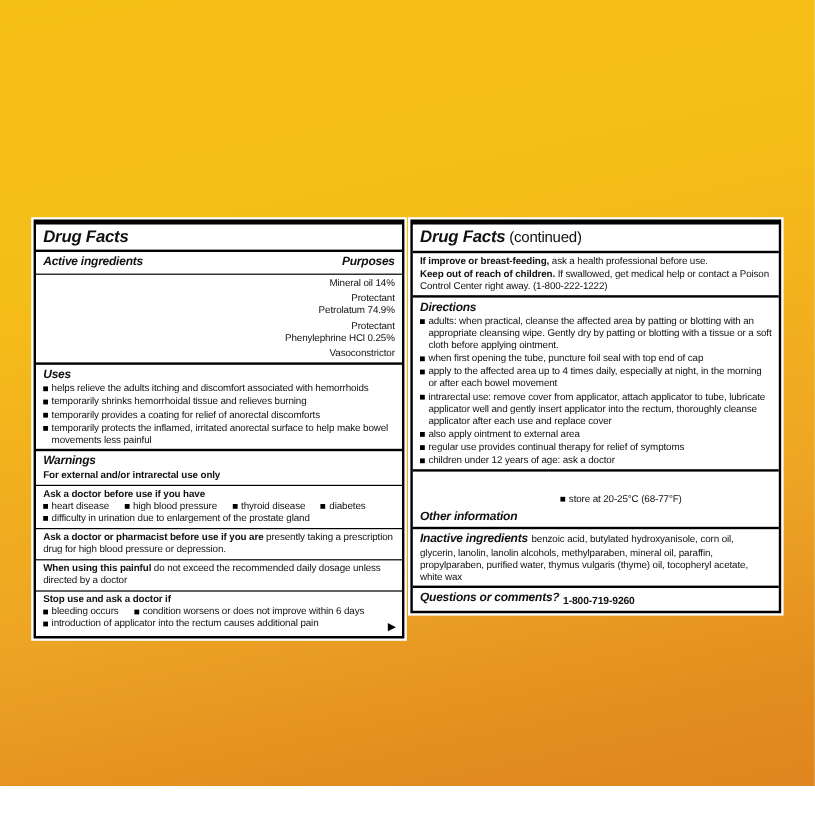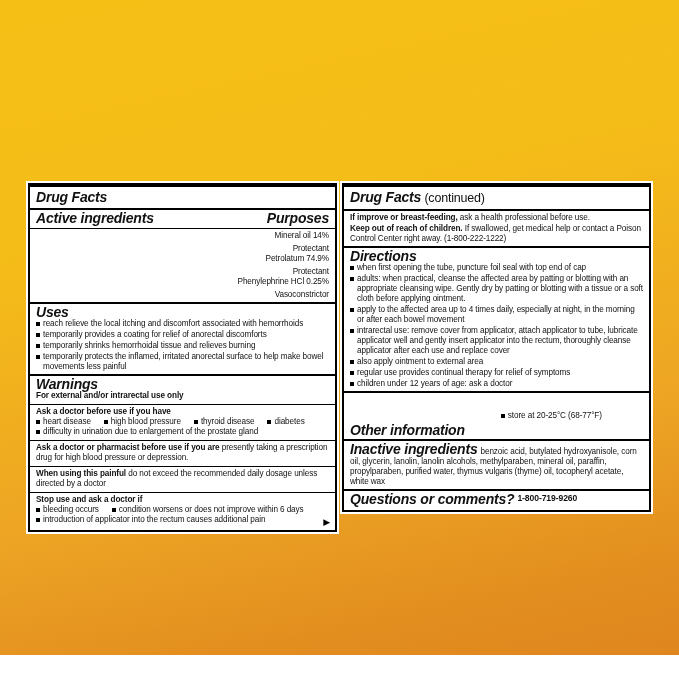--- a/index.html
+++ b/index.html
@@ -9,34 +9,34 @@
   .label-row{position:absolute;left:28px;top:183px;width:623px;display:flex;gap:5px;align-items:flex-start;}
   .panel{flex:1;background:#fff;border:2px solid #000;border-top-width:4px;
     box-shadow:0 0 0 2px #ffffff;padding:2px 6px 4px 6px;position:relative;
     color:#111;font-size:8.2px;line-height:10px;letter-spacing:-0.1px;}
   .panel-left{min-height:301px;}
   .panel-right{min-height:295px;}
   .title{font-size:14px;line-height:17px;font-weight:bold;font-style:italic;letter-spacing:-0.2px;}
   .title .suffix{font-weight:normal;font-style:normal;font-size:12.5px;}
   .rule-heavy{border:0;border-top:2.5px solid #000;margin:2px -6px 2px -6px;}
   .rule-thin{border:0;border-top:1px solid #000;margin:2.5px -6px 2.5px -6px;}
-  .sec-head{font-size:14px;line-height:13px;font-weight:bold;font-style:italic;letter-spacing:-0.2px;}
+  .sec-head{font-size:10px;line-height:13px;font-weight:bold;font-style:italic;letter-spacing:-0.2px;}
   .ing-head-row{display:flex;justify-content:space-between;align-items:baseline;}
   .ing-rows{margin-top:1px;}
   .ing-row{display:flex;align-items:flex-end;flex-direction:column;}
   .dots{flex:1;border-bottom:1.5px dotted #555;margin:0 1px 2px 1px;}
   .b-item{display:flex;margin:0 0 1px 0;}
   .b-item .sq,.ib .sq{width:4px;height:4px;background:#000;flex:none;display:inline-block;margin:3px 3px 0 0;}
   .ib{display:inline-flex;margin-right:13px;}
   .ib:last-child{margin-right:0;}
   .bold{font-weight:bold;}
   .blk{margin:1px 0;}
   .other-row{display:flex;align-items:flex-end;gap:20px;margin:1px 0;}
   .other-row .b-item{margin:16px;}
-  .q-row{display:flex;align-items:flex-start;gap:3px;margin:1px 0 0 0;}
+  .q-row{display:flex;align-items:flex-end;gap:3px;margin:1px 0 0 0;}
   .q-row .phone{font-weight:bold;font-size:8.6px;}
   .cont-arrow{position:absolute;right:5px;bottom:3px;font-size:9px;line-height:9px;color:#000;}
   .inactive-par .sec-head{margin-right:3px;}
 </style>
 </head>
 <body>
 
 <div class="stage">
   <div class="label-row">
 
@@ -63,29 +63,29 @@
             <span>Phenylephrine HCl 0.25%</span>
             <span class="dots"></span>
             <span>Vasoconstrictor</span>
           </div>
         </div>
       <hr class="rule-heavy">
       <div class="sec-head">Uses</div>
       <div>
           <div class="b-item">
             <span class="sq"></span>
-            <span>reach relieve the local itching and discomfort associated with hemorrhoids</span>
+            <span>helps relieve the adults itching and discomfort associated with hemorrhoids</span>
+          </div>
+          <div class="b-item">
+            <span class="sq"></span>
+            <span>temporarily shrinks hemorrhoidal tissue and relieves burning</span>
           </div>
           <div class="b-item">
             <span class="sq"></span>
             <span>temporarily provides a coating for relief of anorectal discomforts</span>
-          </div>
-          <div class="b-item">
-            <span class="sq"></span>
-            <span>temporarily shrinks hemorrhoidal tissue and relieves burning</span>
           </div>
           <div class="b-item">
             <span class="sq"></span>
             <span>temporarily protects the inflamed, irritated anorectal surface to help make bowel movements less painful</span>
           </div>
         </div>
       <hr class="rule-heavy">
       <div class="sec-head">Warnings</div>
       <div class="bold">For external and/or intrarectal use only</div>
       <hr class="rule-thin">
@@ -144,25 +144,25 @@
         <span class="bold">If improve or breast-feeding,</span><span> ask a health professional before use.</span>
       </div>
       <div class="blk">
         <span class="bold">Keep out of reach of children.</span><span> If swallowed, get medical help or contact a Poison Control Center right away. (1-800-222-1222)</span>
       </div>
       <hr class="rule-heavy">
       <div class="sec-head">Directions</div>
       <div>
           <div class="b-item">
             <span class="sq"></span>
+            <span>adults: when practical, cleanse the affected area by patting or blotting with an appropriate cleansing wipe. Gently dry by patting or blotting with a tissue or a soft cloth before applying ointment.</span>
+          </div>
+          <div class="b-item">
+            <span class="sq"></span>
             <span>when first opening the tube, puncture foil seal with top end of cap</span>
-          </div>
-          <div class="b-item">
-            <span class="sq"></span>
-            <span>adults: when practical, cleanse the affected area by patting or blotting with an appropriate cleansing wipe. Gently dry by patting or blotting with a tissue or a soft cloth before applying ointment.</span>
           </div>
           <div class="b-item">
             <span class="sq"></span>
             <span>apply to the affected area up to 4 times daily, especially at night, in the morning or after each bowel movement</span>
           </div>
           <div class="b-item">
             <span class="sq"></span>
             <span>intrarectal use: remove cover from applicator, attach applicator to tube, lubricate applicator well and gently insert applicator into the rectum, thoroughly cleanse applicator after each use and replace cover</span>
           </div>
           <div class="b-item">

